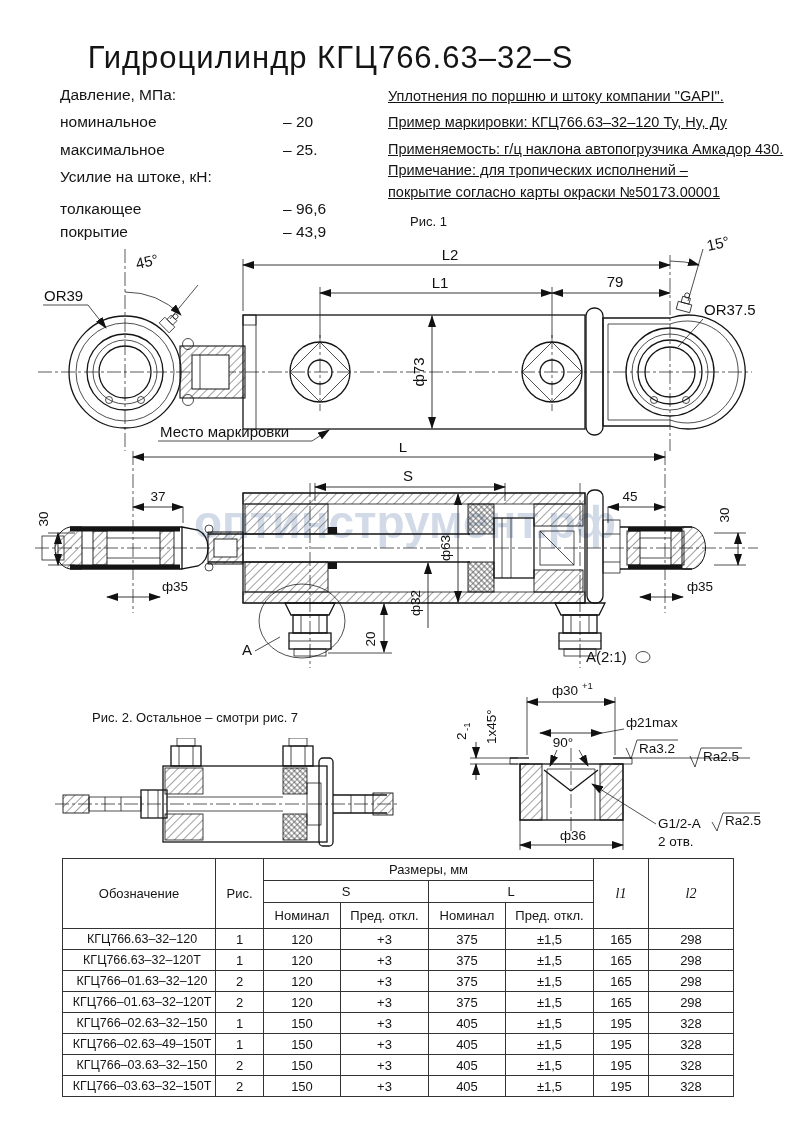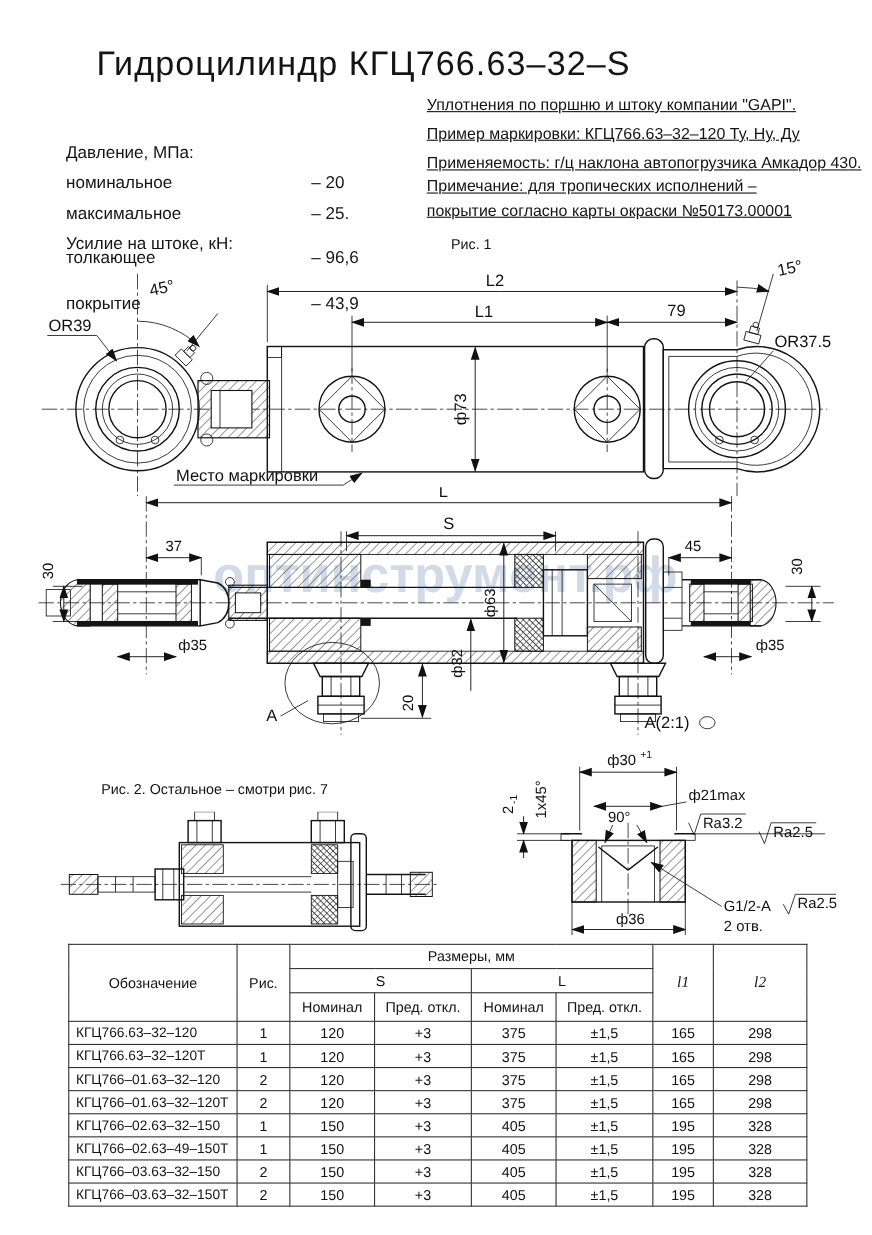--- a/index.html
+++ b/index.html
@@ -1,61 +1,61 @@
 <!DOCTYPE html>
 <html><head>
 <meta charset="utf-8">
 <style>
   html,body{margin:0;padding:0;background:#fff;}
   body{width:793px;height:1123px;position:relative;overflow:hidden;
        font-family:"Liberation Sans",sans-serif;color:#141414;}
   .abs{position:absolute;}
   #title{top:40px;left:0;width:661px;text-align:center;font-size:31px;letter-spacing:1px;}
-  .spec-line{position:absolute;left:60px;width:330px;height:22px;font-size:15.5px;margin-top:45px;}
+  .spec-line{position:absolute;left:60px;width:330px;height:22px;font-size:15.5px;}
   .spec-val{position:absolute;left:223px;top:0;}
   .note-line{position:absolute;left:388px;font-size:14.5px;white-space:nowrap;text-decoration:underline;}
   .cap{font-size:13px;}
   
   .o{fill:none;stroke:#141414;stroke-width:1.3;}
   .t{fill:none;stroke:#141414;stroke-width:0.75;}
   .d{fill:none;stroke:#141414;stroke-width:0.85;}
   .cl{fill:none;stroke:#141414;stroke-width:0.7;stroke-dasharray:14,3,3,3;}
   .blk{fill:#141414;stroke:none;}
   text.lb{font-family:"Liberation Sans",sans-serif;font-size:13.5px;fill:#111;}
   text.lb2{font-family:"Liberation Sans",sans-serif;font-size:15px;fill:#111;}
   text.sm{font-family:"Liberation Sans",sans-serif;font-size:9.5px;fill:#111;}
   text.wm{font-family:"Liberation Sans",sans-serif;font-size:46px;font-weight:bold;
           fill:#b9c7da;opacity:0.65;}
   
   #spec-table{position:absolute;left:62px;top:858px;border-collapse:collapse;table-layout:fixed;}
   #spec-table td,#spec-table th{border:1px solid #333;font-weight:normal;font-size:13px;
       text-align:center;padding:0;overflow:hidden;white-space:nowrap;}
   #spec-table{border:1.5px solid #222;}
-  #spec-table .des{text-align:left;padding-left:6px;font-size:12.5px;border-radius:10px;}
+  #spec-table .des{text-align:center;padding-left:6px;font-size:12.5px;border-radius:10px;}
   #spec-table .hrow{font-size:13px;}
   #spec-table .ital{font-style:italic;font-family:"Liberation Serif",serif;font-size:14px;}
   tr.dr{height:21px;}
 </style>
 </head>
 <body>
 
 <div id="title" class="abs">Гидроцилиндр КГЦ766.63–32–S</div>
 
 <div>
   <div class="spec-line" style="top:86px">Давление, МПа:</div>
   <div class="spec-line" style="top:113px">
     <span>номинальное</span>
     <span class="spec-val">– 20</span>
   </div>
   <div class="spec-line" style="top:141px">
     <span>максимальное</span>
     <span class="spec-val">– 25.</span>
   </div>
   <div class="spec-line" style="top:168px">Усилие на штоке, кН:</div>
-  <div class="spec-line" style="top:181px">
+  <div class="spec-line" style="top:200px">
     <span>толкающее</span>
     <span class="spec-val">– 96,6</span>
   </div>
   <div class="spec-line" style="top:223px">
     <span>покрытие</span>
     <span class="spec-val">– 43,9</span>
   </div>
 </div>
 
 <div>

